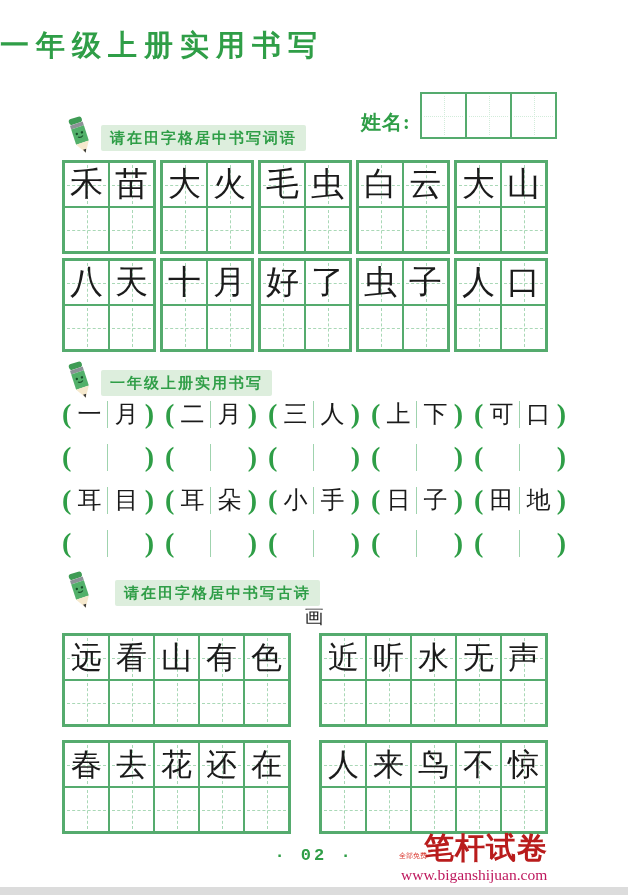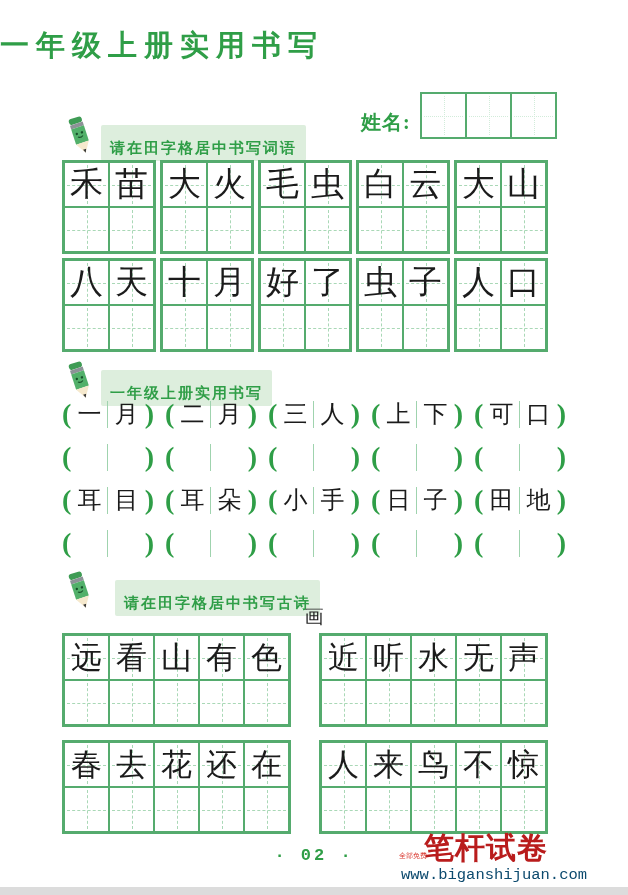--- a/index.html
+++ b/index.html
@@ -29,21 +29,21 @@
   .name-grid{
     position:absolute;left:420px;top:92px;display:grid;
     grid-template-columns:repeat(3,45px);grid-auto-rows:45px;
     border:1.5px solid var(--grid);
   }
   
   .pencil{position:absolute;width:32px;height:40px}
   .pencil svg{width:100%;height:100%;transform:rotate(-18deg)}
   .instr{
     position:absolute;background:var(--label-bg);color:var(--green);
-    font-weight:bold;font-size:15px;line-height:1;padding:16px 9px 5px;
+    font-weight:bold;font-size:15px;line-height:1;padding:6px 9px 5px;
     letter-spacing:2px;border-radius:2px;
   }
   
   .block-row{position:absolute;left:62px;display:flex;gap:4px}
   .grid-block{
     display:grid;grid-auto-rows:45px;border:2px solid var(--grid);background:#fff;
   }
   .cell{position:relative;border:1px solid var(--grid);
     display:flex;align-items:center;justify-content:center}
   .cell::before{content:"";position:absolute;top:2px;bottom:2px;left:50%;
@@ -65,22 +65,22 @@
   .poem-title{position:absolute;top:604px;left:0;width:100%;text-align:center;
     font-size:19px;color:var(--ink)}
   
   .page-num{position:absolute;top:846px;left:0;width:100%;text-align:center;
     color:var(--green);font-weight:bold;font-size:17px;letter-spacing:3px;
     font-family:Liberation Mono, monospace}
   .brand{position:absolute;top:831px;left:424px;font-size:30px;font-weight:bold;
     color:#b91c1c;letter-spacing:1px;font-family:"Liberation Sans",sans-serif;line-height:1.1}
   .brand-tag{position:absolute;top:852px;left:399px;font-size:7px;color:var(--red);
     width:28px;line-height:1.1;font-family:"Liberation Sans",sans-serif}
-  .website{position:absolute;top:866px;left:401px;font-size:15.5px;color:#0c4a6e;
-    font-family:Liberation Mono, monospace;letter-spacing:0}
+  .website{position:absolute;top:866px;left:401px;font-size:15.5px;color:#be185d;
+    font-family:Liberation Serif, serif;letter-spacing:0}
   .bottom-strip{position:absolute;left:0;right:0;top:887px;height:8px;background:#dcdcdc}
 </style>
 </head>
 <body>
 
 <div class="title">一年级上册实用书写</div>
 
 <div class="name-label">姓名:</div>
 <div class="name-grid" id="name-grid">
     <div class="cell light"></div>

